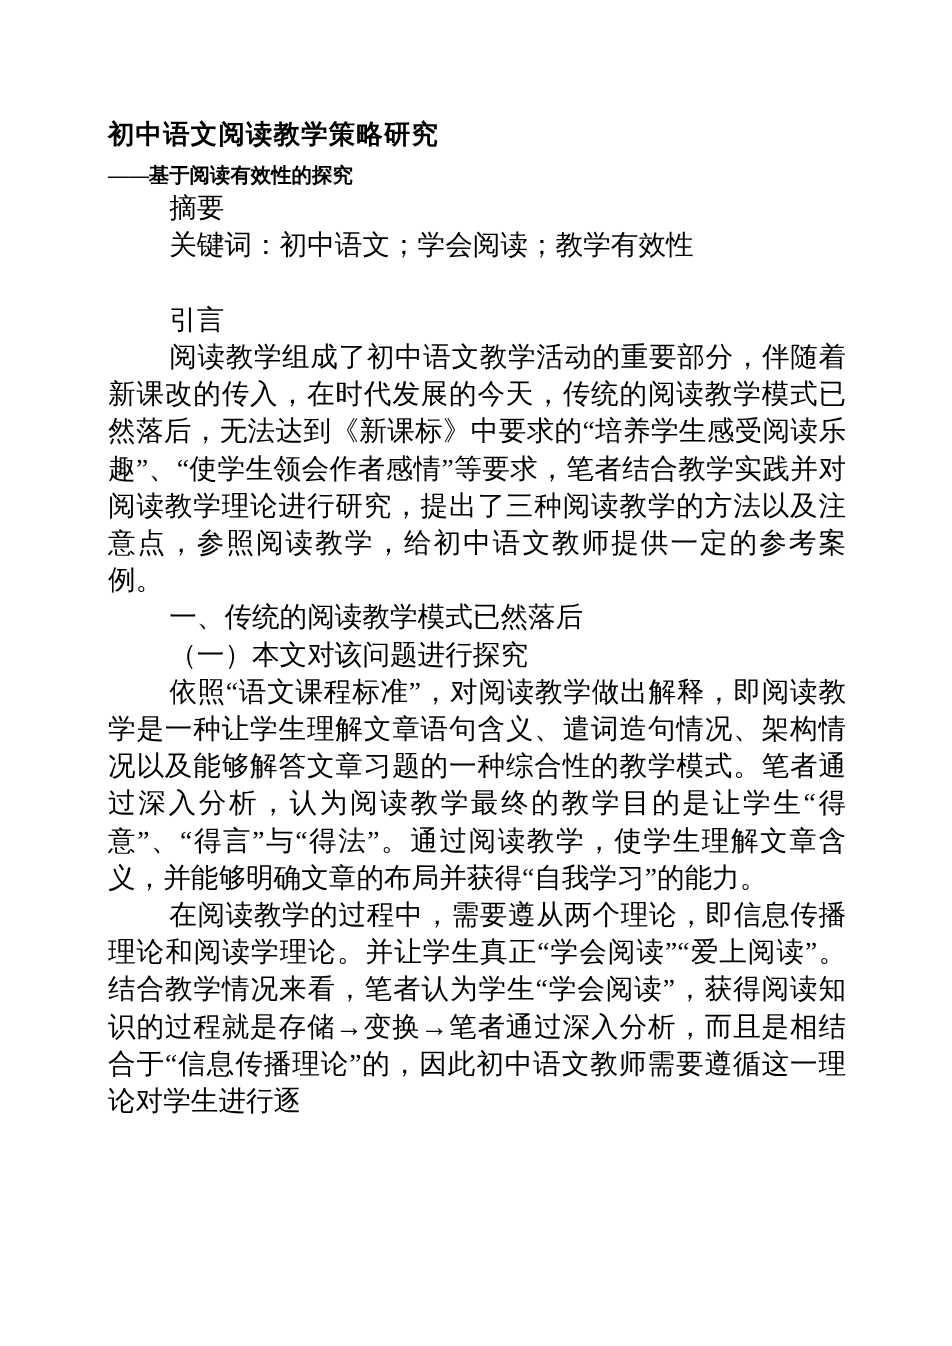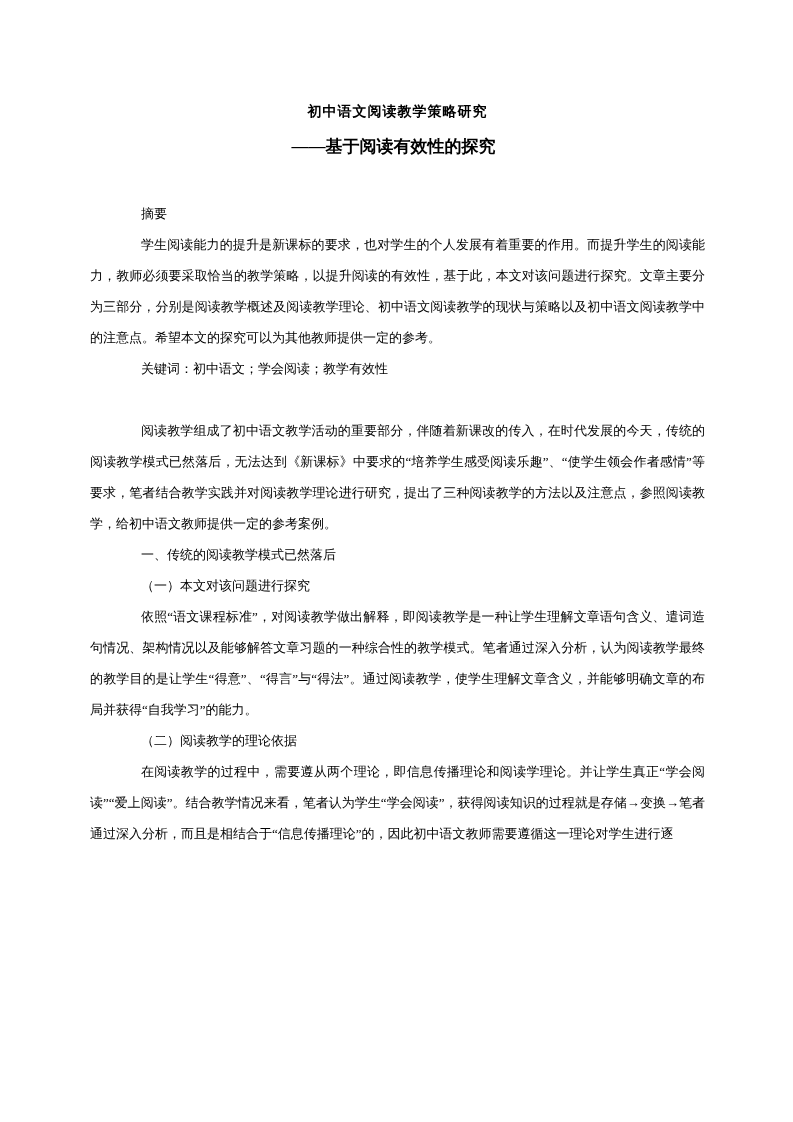--- a/index.html
+++ b/index.html
@@ -18,37 +18,36 @@
   }
   .column {
     position: absolute;
     left: 90px;
     top: 0;
     width: 615px;
   }
   .doc-title {
     margin: 0;
     padding-top: 96px;
-    font-size: 14px;
+    font-size: 22px;
     font-weight: bold;
     line-height: 32px;
-    text-align: center;
+    text-align: left;
     letter-spacing: 1px;
   }
   .doc-subtitle {
     margin: 8px 0 0 0;
     padding-right: 8px;
     font-size: 17px;
     font-weight: bold;
     line-height: 22px;
-    text-align: center;
+    text-align: left;
   }
   .content {
-    margin-top: 40px;
-    font-size: 13px;
+    font-size: 23px;
     line-height: 31px;
     text-align: justify;
     line-break: strict;
     overflow-wrap: break-word;
   }
   .content p {
     margin: 0;
     text-indent: 51px;
   }
   .content p.blank {
@@ -61,25 +60,24 @@
 
 <div class="page">
   <div class="column">
 
     <h1 class="doc-title">初中语文阅读教学策略研究</h1>
 
     <div class="doc-subtitle">——基于阅读有效性的探究</div>
 
     <div class="content">
       <p>摘要</p>
-      <p>学生阅读能力的提升是新课标的要求，也对学生的个人发展有着重要的作用。而提升学生的阅读能力，教师必须要采取恰当的教学策略，以提升阅读的有效性，基于此，本文对该问题进行探究。文章主要分为三部分，分别是阅读教学概述及阅读教学理论、初中语文阅读教学的现状与策略以及初中语文阅读教学中的注意点。希望本文的探究可以为其他教师提供一定的参考。</p>
       <p>关键词：初中语文；学会阅读；教学有效性</p>
       <p class="blank"></p>
+      <p>引言</p>
       <p>阅读教学组成了初中语文教学活动的重要部分，伴随着新课改的传入，在时代发展的今天，传统的阅读教学模式已然落后，无法达到《新课标》中要求的“培养学生感受阅读乐趣”、“使学生领会作者感情”等要求，笔者结合教学实践并对阅读教学理论进行研究，提出了三种阅读教学的方法以及注意点，参照阅读教学，给初中语文教师提供一定的参考案例。</p>
       <p>一、传统的阅读教学模式已然落后</p>
       <p>（一）本文对该问题进行探究</p>
       <p>依照“语文课程标准”，对阅读教学做出解释，即阅读教学是一种让学生理解文章语句含义、遣词造句情况、架构情况以及能够解答文章习题的一种综合性的教学模式。笔者通过深入分析，认为阅读教学最终的教学目的是让学生“得意”、“得言”与“得法”。通过阅读教学，使学生理解文章含义，并能够明确文章的布局并获得“自我学习”的能力。</p>
-      <p>（二）阅读教学的理论依据</p>
       <p>在阅读教学的过程中，需要遵从两个理论，即信息传播理论和阅读学理论。并让学生真正“学会阅读”“爱上阅读”。结合教学情况来看，笔者认为学生“学会阅读”，获得阅读知识的过程就是存储→变换→笔者通过深入分析，而且是相结合于“信息传播理论”的，因此初中语文教师需要遵循这一理论对学生进行逐</p>
     </div>
 
   </div>
 </div>
 
 </body></html>

